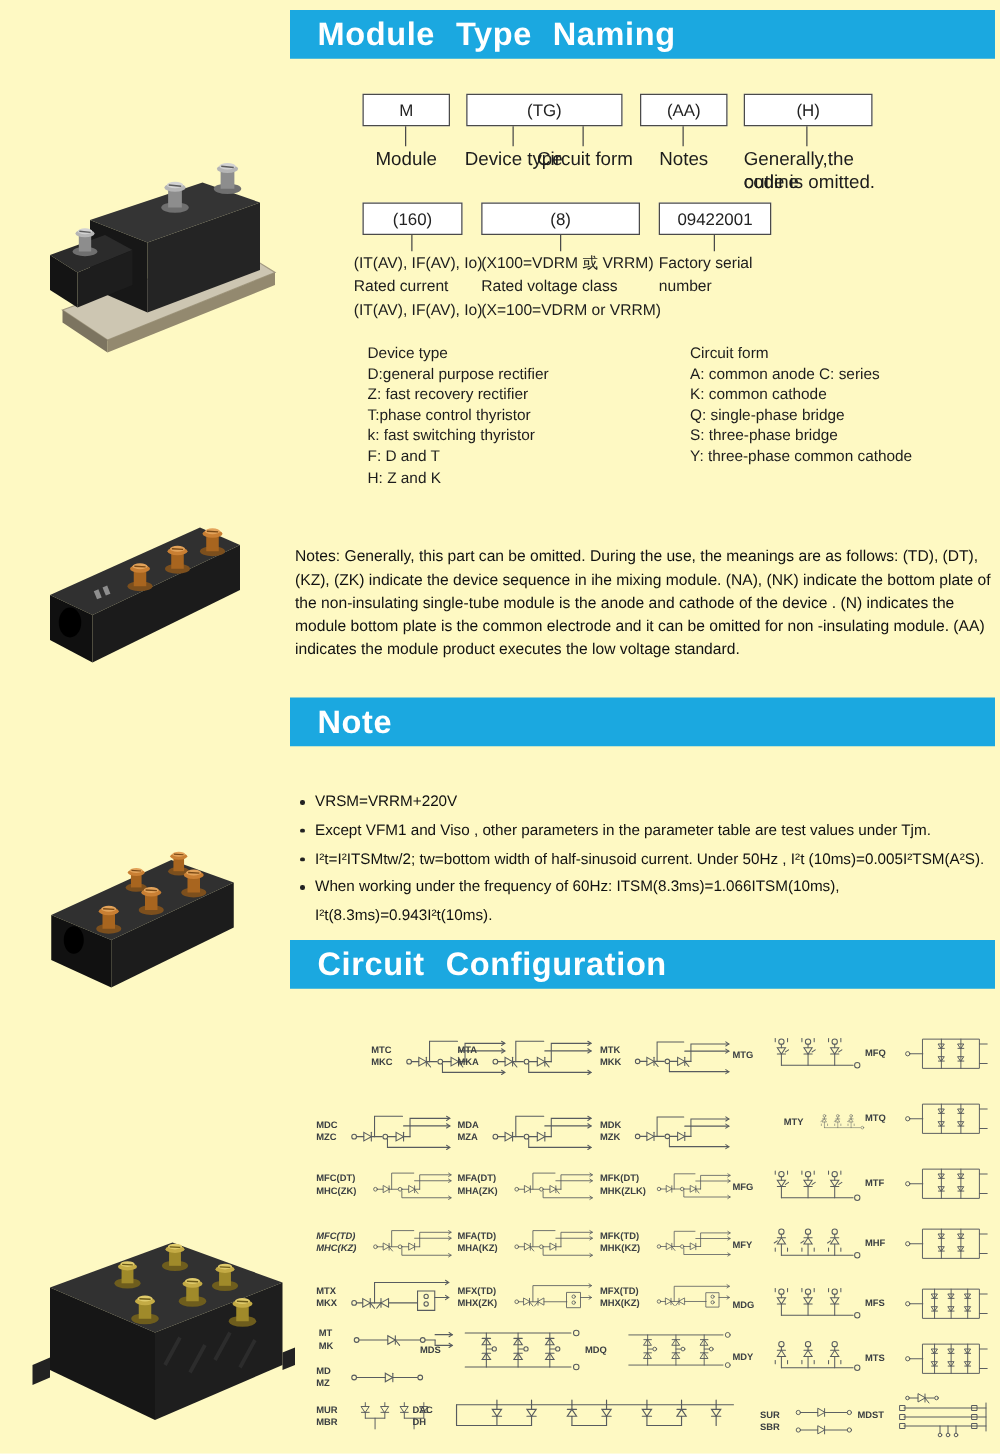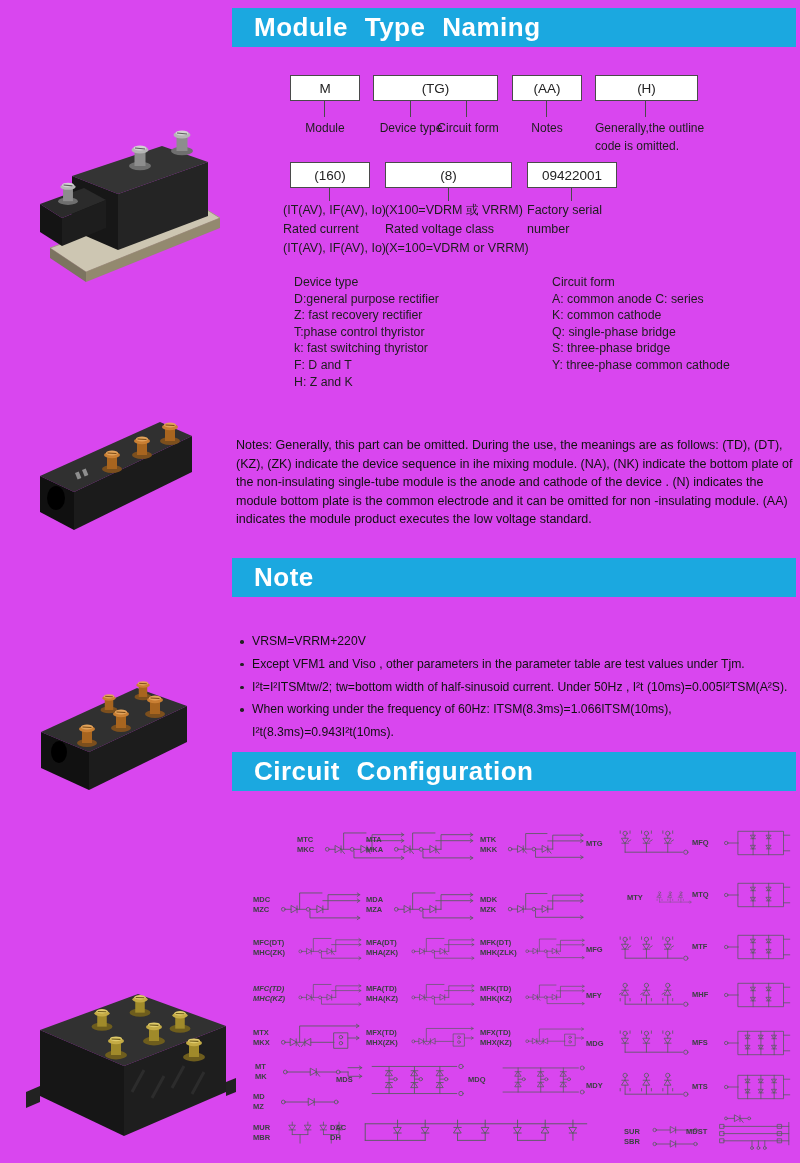--- a/index.html
+++ b/index.html
@@ -1,24 +1,24 @@
 <!DOCTYPE html>
 <html><head>
 <meta charset="utf-8">
 <style>
   html,body{margin:0;padding:0;background:#fff;}
-  .page{position:relative;width:800px;height:1163px;background:#d946ef;overflow:hidden;
+  .page{position:relative;width:800px;height:1163px;background:#fef9c3;overflow:hidden;
         font-family:"Liberation Sans",sans-serif;color:#222;}
   .banner{position:absolute;left:232px;width:564px;height:39px;background:#1ba8e0;
           color:#fff;font-size:26px;font-weight:bold;line-height:39px;padding-left:22px;
           box-sizing:border-box;letter-spacing:.5px;word-spacing:9px;}
   .nbox{position:absolute;height:26px;border:1.4px solid #4a4a4a;background:#fff;
         font-size:13.5px;color:#222;text-align:center;line-height:26px;box-sizing:border-box;}
   .vl{position:absolute;width:1.3px;background:#4a4a4a;}
-  .nlab{position:absolute;font-size:12px;color:#1d1d1d;line-height:18px;}
+  .nlab{position:absolute;font-size:15px;color:#1d1d1d;line-height:18px;}
   .center{text-align:center;}
   .slab{position:absolute;font-size:12.5px;color:#1d1d1d;line-height:19px;}
   .list-block{position:absolute;font-size:12.3px;color:#1d1d1d;line-height:16.6px;}
   .notes{position:absolute;left:236px;top:436px;width:562px;font-size:12.5px;
          line-height:18.5px;color:#111;}
   .bullets{position:absolute;left:238px;top:630px;width:556px;font-size:12.2px;color:#111;}
   .bullet-item{position:relative;padding-left:14px;line-height:22.8px;}
   .bullet-item::before{content:"";position:absolute;left:2px;top:10px;width:3.6px;height:3.6px;
          border-radius:50%;background:#222;}
   .photo{position:absolute;}
@@ -982,21 +982,21 @@
           <path d="M235,6 V10"></path>
           <path d="M235,10 V14"></path>
           <path d="M231,14 L239,14 L235,20 Z"></path>
           <path d="M231,20 H239"></path>
           <path d="M235,20 V28"></path>
           <path d="M10,28 H75"></path>
           <path d="M110,28 H140"></path>
           <path d="M175,28 H205"></path>
         </svg>
       </div>
-      <div class="ccell" style="left: 624px; top: 1116px; width: 96px; height: 42px;">
+      <div class="ccell" style="left: 608px; top: 1116px; width: 96px; height: 42px;">
         <div class="clabel" style="width: 26px;">SUR<br>SBR</div>
         <svg viewBox="0 0 90 42" preserveAspectRatio="xMinYMid meet" fill="none" stroke="#585c5f" stroke-width="1" stroke-linecap="round" class="cs">
           <circle cx="6" cy="12" r="2.2"></circle>
           <path d="M8.2,12 H26"></path>
           <path d="M26,8 L26,16 L33,12 Z"></path>
           <path d="M33,8 L33,16"></path>
           <path d="M33,12 H56"></path>
           <circle cx="58.5" cy="12" r="2.2"></circle>
           <circle cx="6" cy="30" r="2.2"></circle>
           <path d="M8.2,30 H26"></path>

